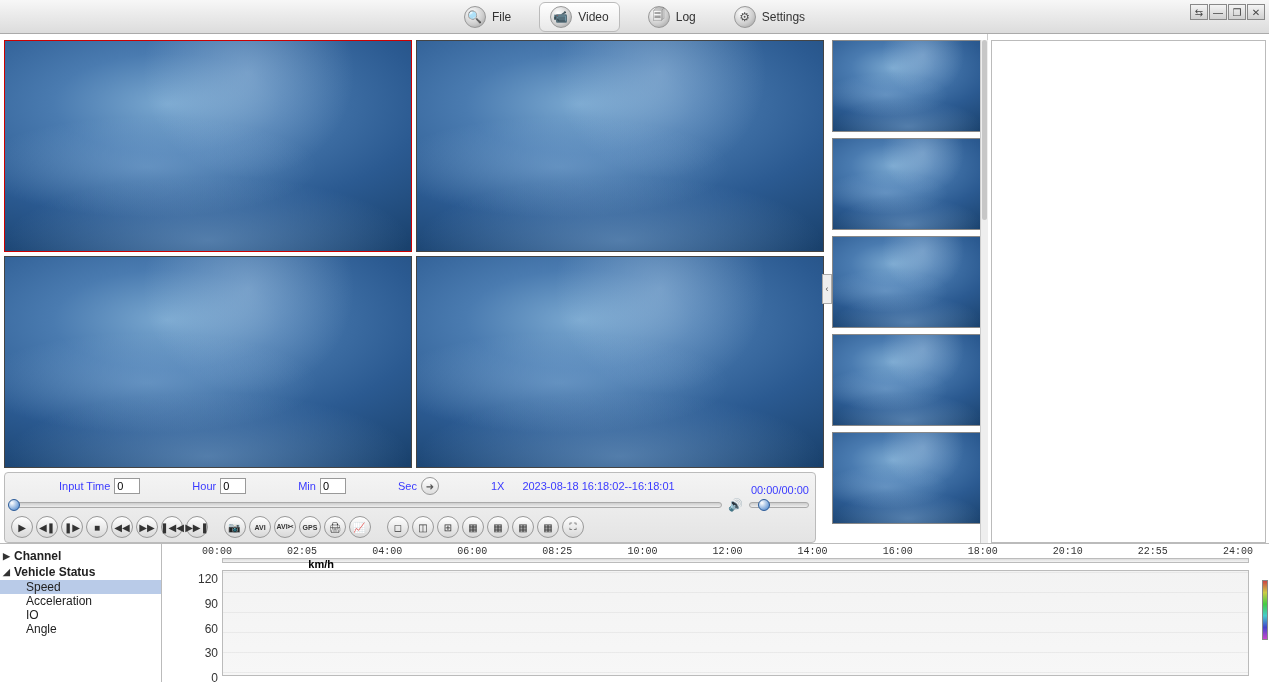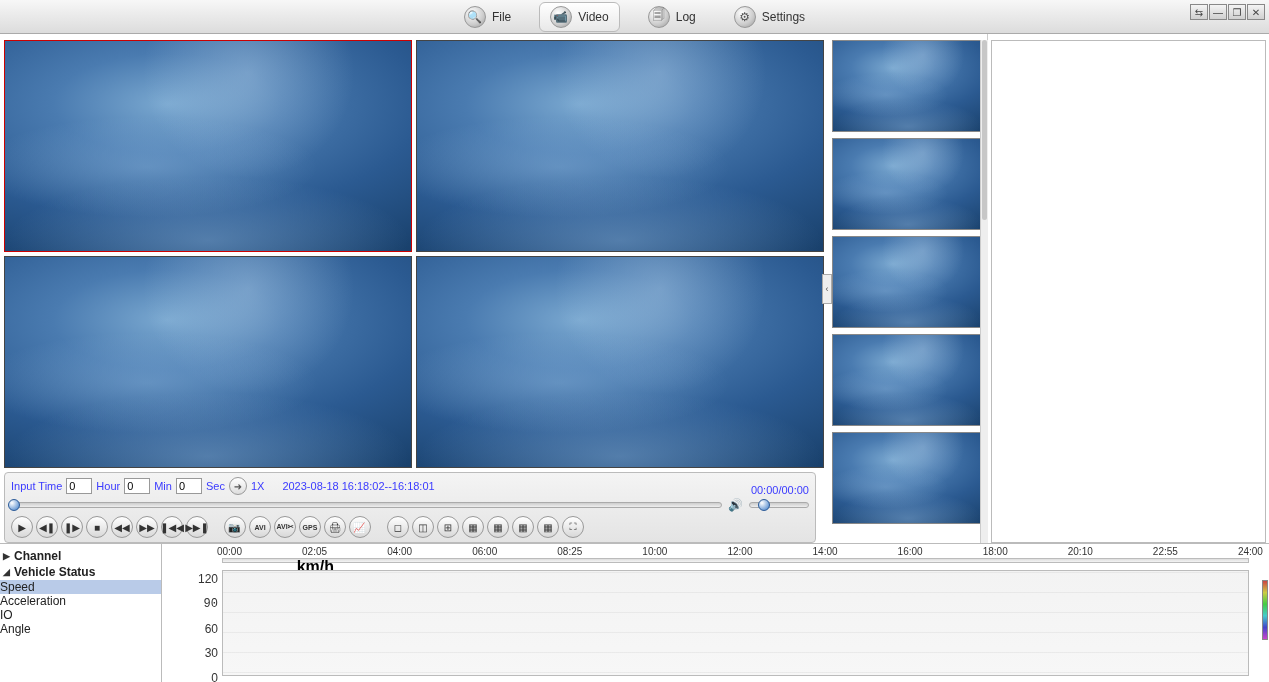--- a/index.html
+++ b/index.html
@@ -91,21 +91,21 @@
 
 .play-panel {
   margin-top: 4px;
   border: 1px solid #bbb;
   background: linear-gradient(#f4f4f4,#e4e4e4);
   border-radius: 4px;
   padding: 3px 6px 4px 6px;
   width: 812px;
 }
 .play-row1 { display:flex; align-items:center; font-size:11px; gap:4px; color:#3a3aff; }
-.play-row1 .lbl { color:#3a3aff; }
+.play-row1 .lbl { color:#3a3aff;margin-left:48px; }
 .play-row1 input { width:26px; height:16px; font-size:11px; border:1px solid #999; padding:0 2px; color:#000; }
 .play-row1 .goto { width:18px;height:18px;border-radius:50%;border:1px solid #999;background:linear-gradient(#fff,#ddd);display:flex;align-items:center;justify-content:center;cursor:pointer;font-size:10px;color:#555;}
 .play-row1 .range { color:#3a3aff; margin-left:14px;}
 .play-row1 .spacer { flex:1; }
 .play-row1 .time { color:#3a3aff;margin-top:8px; }
 
 .seek-row { display:flex; align-items:center; gap:6px; padding:2px 0 4px 0;}
 .seek-track { flex:1; height:6px; background:linear-gradient(#ccc,#eee); border-radius:3px; border:1px solid #aaa; position:relative;}
 .seek-thumb { position:absolute; left:-4px; top:-4px; width:12px; height:12px; border-radius:50%; background:radial-gradient(circle at 30% 30%,#fff,#3a7ac8); border:1px solid #2a5a98; }
 .vol-icon { font-size:12px; color:#555; }
@@ -168,30 +168,30 @@
   border-top:1px solid #bbb;
 }
 .tree-pane {
   width:162px; border-right:1px solid #bbb;
   font-size:12px; padding:4px 0;
   background:#fff;
 }
 .tree-item { padding:1px 4px 1px 14px; cursor:pointer; position:relative; color:#222;}
 .tree-caret { position:absolute; left:3px; top:3px; font-size:9px; color:#333;}
 .tree-item.bold { font-weight:bold; }
-.tree-sub { cursor:pointer; font-size:12px; color:#222;}
+.tree-sub { padding-left:26px; cursor:pointer; font-size:12px; color:#222;}
 .tree-sub.selected { background:#b9cbe8; }
 
 .chart-pane { flex:1; position:relative; }
-.axis-ylabel { position:absolute; left:172px; top:14px; transform:translateX(-100%); font-size:16px; font-weight:bold; color:#000;}
+.axis-ylabel { position:absolute; left:172px; top:14px; transform:translateX(-100%); font-size:11px; font-weight:bold; color:#000;}
 .timeline {
   position:absolute; left:40px; right:6px; top:0; height:20px;
   display:flex; justify-content:space-between; font-size:10px; color:#333; padding-top:2px;
 }
-.timeline span { display:block; width:40px; text-align:right; }
+.timeline span { display:block; width:40px; text-align:left;font-family:Liberation Mono, monospace; }
 .time-bar { position:absolute; left:60px; right:20px; top:14px; height:5px; background:linear-gradient(#ddd,#f4f4f4); border:1px solid #bbb;}
 .grid-area {
   position:absolute; left:60px; right:20px; top:26px; bottom:6px;
   border:1px solid #bbb;
   background:
     repeating-linear-gradient(to bottom, transparent 0, transparent 1px, rgba(0,0,0,0.05) 1px, rgba(0,0,0,0.05) 2px, transparent 2px, transparent 20px),
     linear-gradient(#f3f3f3,#f7f7f7);
 }
 .ytick { position:absolute; left:36px; font-size:12px; color:#333; text-align:right; width:20px;}
 
@@ -343,19 +343,19 @@
         <span>24:00</span>
       </div>
     <div class="time-bar"></div>
     <div class="axis-ylabel">km/h</div>
     <div class="grid-area"></div>
 
   <div id="yticks">
         <div class="ytick" style="top: 127px;">0</div>
         <div class="ytick" style="top: 102.308px;">30</div>
         <div class="ytick" style="top: 77.6154px;">60</div>
-        <div class="ytick" style="top: 52.9231px; font-family: Liberation Mono, monospace;">90</div>
+        <div class="ytick" style="top: 52.9231px;">90</div>
         <div class="ytick" style="top: 28.2308px;">120</div>
       </div>
     </div>
 </div>
 
 <div class="color-strip"></div>
 
 </body></html>

